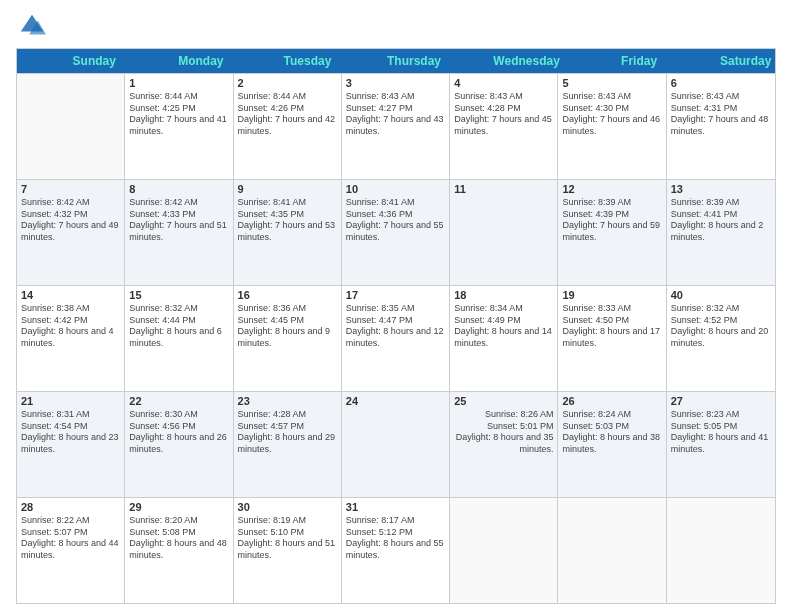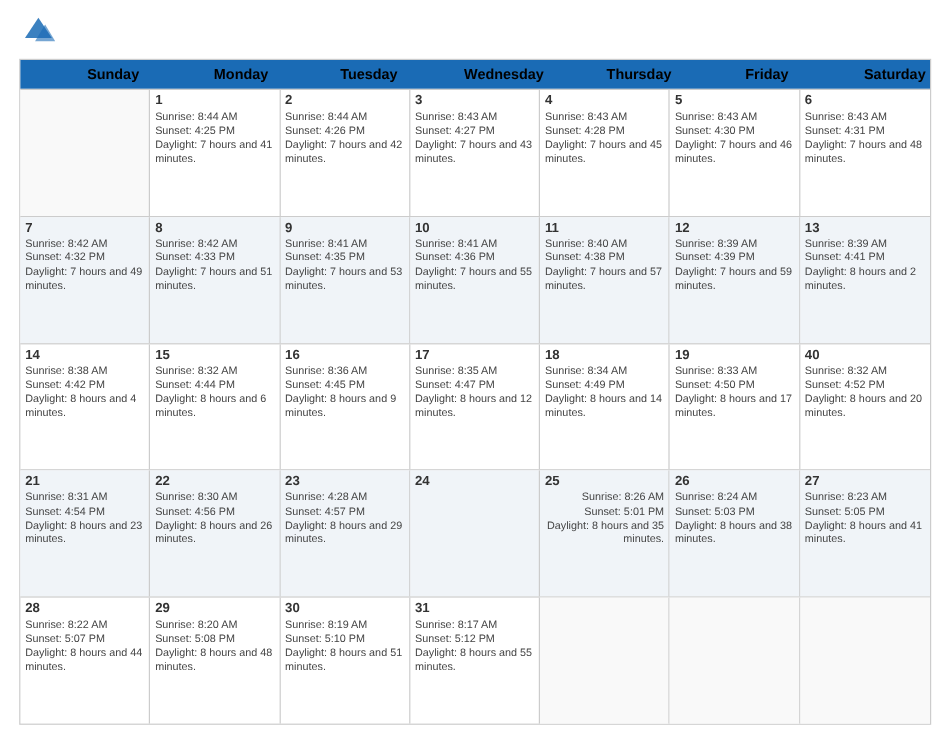--- a/index.html
+++ b/index.html
@@ -58,21 +58,21 @@
       display: flex;
       flex-direction: column;
       border: 1px solid #ccc;
     }
     .cal-header {
       display: grid;
       grid-template-columns: repeat(7, 1fr);
       background: #1a6bb5;
     }
     .cal-header-cell {
-      color: #000000;
+      color: #5eead4;
       font-size: 12px;
       font-weight: bold;
       text-align: center;
       padding: 5px 2px;
       margin-left: 48px;
     }
     .cal-body {
       flex: 1;
       display: flex;
       flex-direction: column;
@@ -134,22 +134,22 @@
       <div class="month-title"></div>
       <div class="location"></div>
     </div>
   </div>
 
   <div class="calendar">
     <div class="cal-header">
     <div class="cal-header-cell">Sunday</div>
         <div class="cal-header-cell">Monday</div>
         <div class="cal-header-cell">Tuesday</div>
+        <div class="cal-header-cell">Thursday</div>
         <div class="cal-header-cell">Wednesday</div>
-        <div class="cal-header-cell">Thursday</div>
         <div class="cal-header-cell">Friday</div>
         <div class="cal-header-cell">Saturday</div>
       </div>
     <div class="cal-body">
     <div class="cal-row">
           <div class="cal-cell empty"></div>
           <div class="cal-cell">
             <div class="day-num">1</div>
             <div class="cell-text" style="white-space: pre-line;">Sunrise: 8:44 AM
 Sunset: 4:25 PM
@@ -206,23 +206,20 @@
 Daylight: 7 hours and 53 minutes.</div>
           </div>
           <div class="cal-cell">
             <div class="day-num">10</div>
             <div class="cell-text" style="white-space: pre-line;">Sunrise: 8:41 AM
 Sunset: 4:36 PM
 Daylight: 7 hours and 55 minutes.</div>
           </div>
           <div class="cal-cell">
             <div class="day-num">11</div>
-            <div class="cell-text" style="white-space: pre-line;">Sunrise: 8:40 AM
-Sunset: 4:38 PM
-Daylight: 7 hours and 57 minutes.</div>
           </div>
           <div class="cal-cell">
             <div class="day-num">12</div>
             <div class="cell-text" style="white-space: pre-line;">Sunrise: 8:39 AM
 Sunset: 4:39 PM
 Daylight: 7 hours and 59 minutes.</div>
           </div>
           <div class="cal-cell">
             <div class="day-num">13</div>
             <div class="cell-text" style="white-space: pre-line;">Sunrise: 8:39 AM

